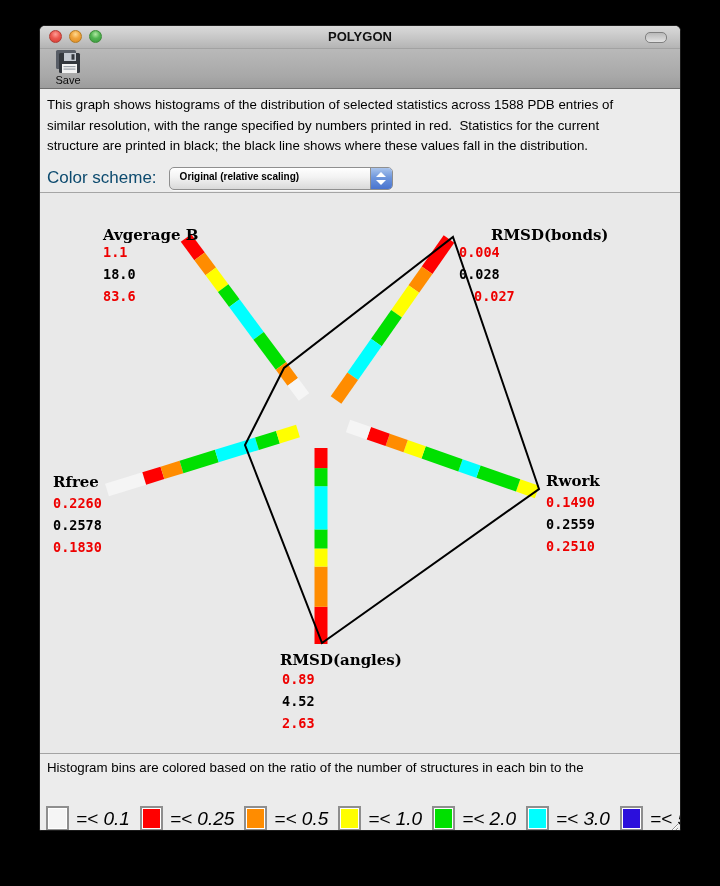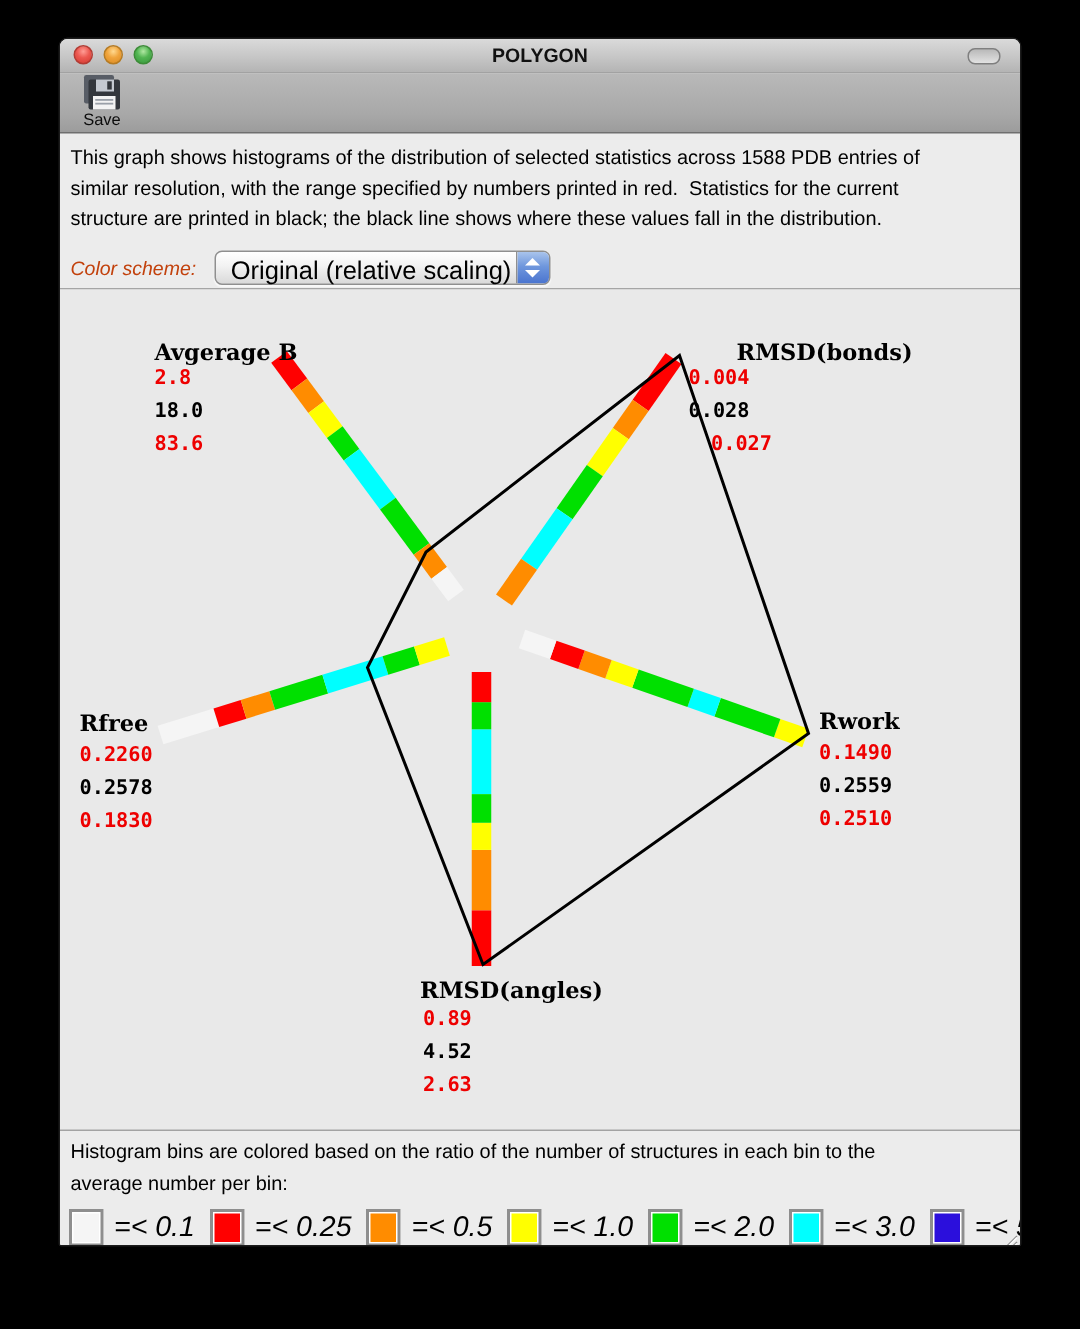--- a/index.html
+++ b/index.html
@@ -26,25 +26,25 @@
            border-bottom:1px solid #6f6f6f;}
   .savebtn{position:absolute;left:8px;top:1px;width:40px;text-align:center;cursor:default;}
   .savebtn svg{display:block;margin:0 auto;}
   .savebtn span{font-size:11px;color:#0c0c0c;line-height:11px;display:block;margin-top:1px;}
   
   .descpanel{position:relative;height:98px;background:#ececec;border-bottom:1px solid #a5a5a5;box-sizing:border-box;}
   .descline{white-space:pre-wrap;font-size:13.3px;color:#000;line-height:20.5px;}
   .descpanel .descline{margin-left:7px;}
   .descpanel .descline:first-child{margin-top:6px;}
   .schemerow{position:absolute;left:7px;top:71px;height:24px;display:flex;align-items:center;}
-  .schemelabel{font-size:13px;color:#c2410c;font-style:italic;}
+  .schemelabel{font-size:17px;color:#0c4a6e;}
   .popup{position:relative;margin-left:12px;width:224px;height:23px;border:1px solid #8f8f8f;border-radius:5px;
          background:linear-gradient(180deg,#ffffff 0%,#f2f2f2 45%,#d9d9d9 100%);
          box-shadow:0 1px 1px rgba(255,255,255,.7);box-sizing:border-box;}
-  .popup-text{position:absolute;left:10px;top:3px;font-size:17px;color:#000;}
+  .popup-text{position:absolute;left:10px;top:3px;font-size:10px;color:#000;font-weight:bold;}
   .popup-cap{position:absolute;right:0;top:0;bottom:0;width:21px;border-radius:0 4px 4px 0;
              background:linear-gradient(180deg,#a9c4ec 0%,#6f97dd 45%,#4a74cf 100%);
              border-left:1px solid #8f8f8f;}
   .popup-cap i{position:absolute;left:5px;width:0;height:0;border-left:5px solid transparent;border-right:5px solid transparent;}
   .popup-cap i.up{top:4px;border-bottom:5px solid #fff;}
   .popup-cap i.dn{bottom:4px;border-top:5px solid #fff;}
   
   .plotpanel{position:relative;height:560px;background:#e9e9e9;}
   .plotpanel svg{position:absolute;left:0;top:0;}
   #plot-labels{position:absolute;inset:0;}
@@ -144,21 +144,21 @@
         <line x1="144.245" y1="471.495" x2="162.39" y2="465.89" stroke="#FF0000" stroke-width="13"></line>
         <line x1="162.39" y1="465.89" x2="181.49" y2="459.99" stroke="#FF8C00" stroke-width="13"></line>
         <line x1="181.49" y1="459.99" x2="216.825" y2="449.075" stroke="#00E000" stroke-width="13"></line>
         <line x1="216.825" y1="449.075" x2="256.935" y2="436.685" stroke="#00FFFF" stroke-width="13"></line>
         <line x1="256.935" y1="436.685" x2="277.945" y2="430.195" stroke="#00E000" stroke-width="13"></line>
         <line x1="277.945" y1="430.195" x2="298" y2="424" stroke="#FFFF00" stroke-width="13"></line>
         <polygon points="453,230 539,482 322,636 245,438 284,361" fill="none" stroke="#000" stroke-width="2"></polygon>
       </svg>
     <div id="plot-labels">
         <div class="axis-label" style="left: 63px; top: 33px;">Avgerage B</div>
-        <div class="axis-value red" style="left: 63px; top: 51px;">2.8</div>
+        <div class="axis-value red" style="left: 63px; top: 51px;">1.1</div>
         <div class="axis-value black" style="left: 63px; top: 73px;">18.0</div>
         <div class="axis-value red" style="left: 63px; top: 95px;">83.6</div>
         <div class="axis-label" style="left: 419px; top: 33px; margin-left: 32px;">RMSD(bonds)</div>
         <div class="axis-value red" style="left: 419px; top: 51px;">0.004</div>
         <div class="axis-value black" style="left: 419px; top: 73px;">0.028</div>
         <div class="axis-value red" style="left: 434px; top: 95px;">0.027</div>
         <div class="axis-label" style="left: 506px; top: 279px;">Rwork</div>
         <div class="axis-value red" style="left: 506px; top: 301px;">0.1490</div>
         <div class="axis-value black" style="left: 506px; top: 323px;">0.2559</div>
         <div class="axis-value red" style="left: 506px; top: 345px;">0.2510</div>
@@ -168,21 +168,20 @@
         <div class="axis-value red" style="left: 242px; top: 522px;">2.63</div>
         <div class="axis-label" style="left: 13px; top: 280px;">Rfree</div>
         <div class="axis-value red" style="left: 13px; top: 302px;">0.2260</div>
         <div class="axis-value black" style="left: 13px; top: 324px;">0.2578</div>
         <div class="axis-value red" style="left: 13px; top: 346px;">0.1830</div>
       </div>
   </div>
 
   <div class="footer">
     <div class="descline">Histogram bins are colored based on the ratio of the number of structures in each bin to the</div>
-    <div class="descline">average number per bin:</div>
     <div class="legendrow" id="legend-row">
         <span class="legend-item">
           <span class="swatch">
             <i style="background: rgb(245, 245, 245);"></i>
           </span>
           <span class="legend-label">=&lt; 0.1</span>
         </span>
         <span class="legend-item">
           <span class="swatch">
             <i style="background: rgb(255, 0, 0);"></i>

